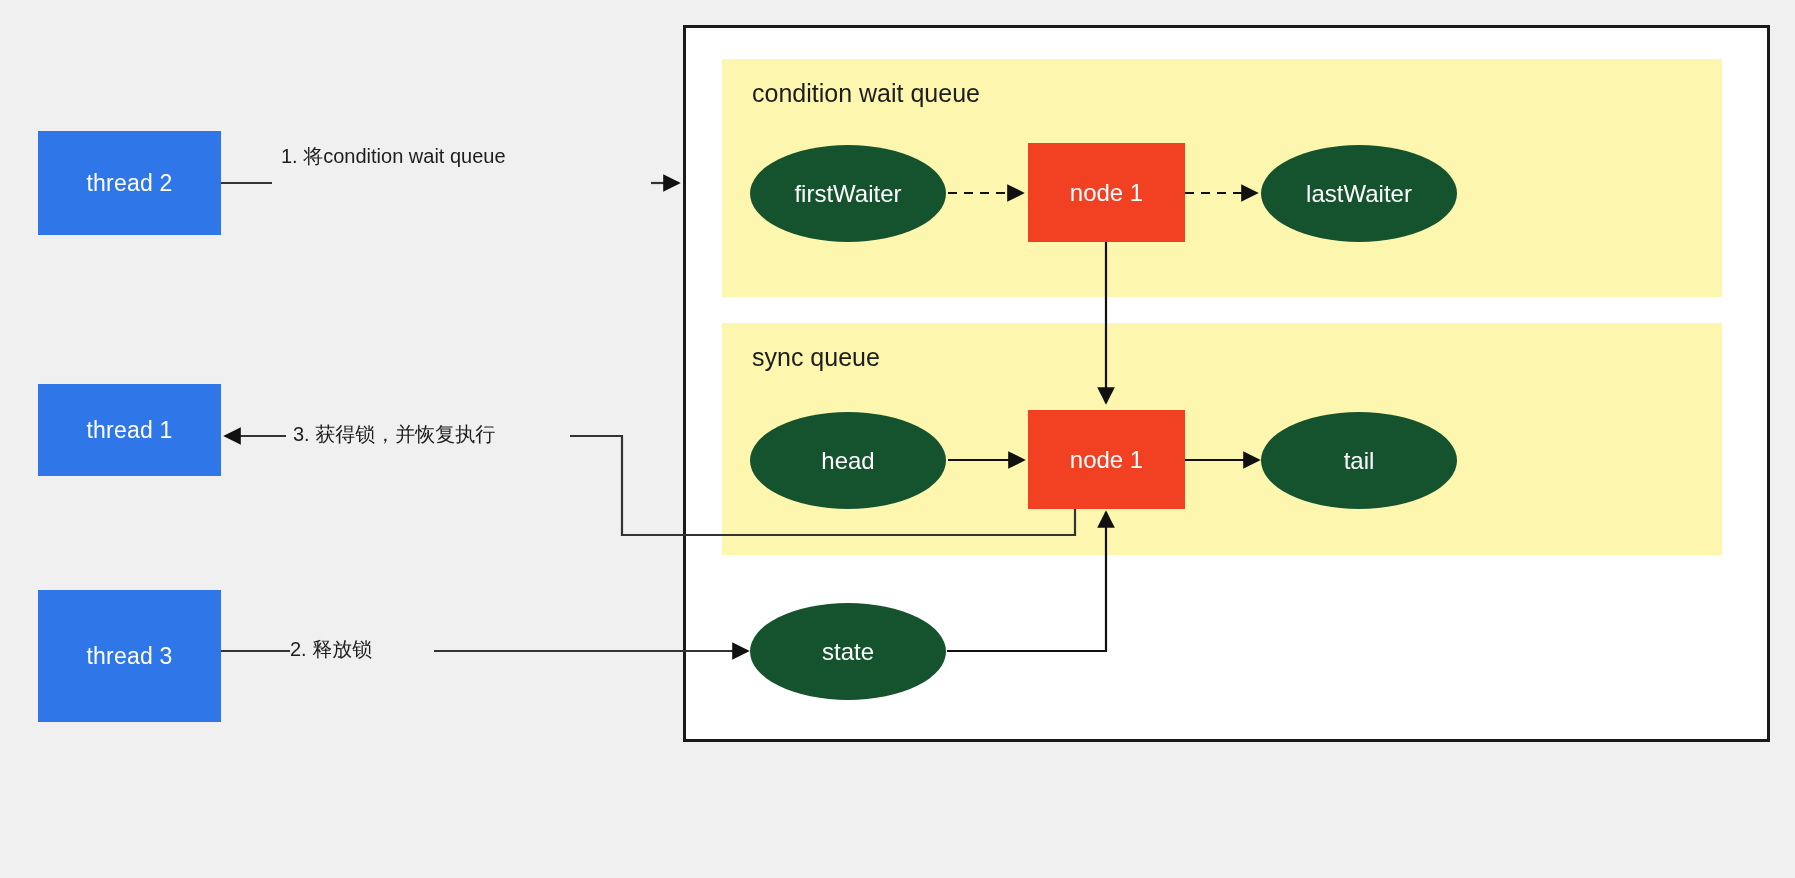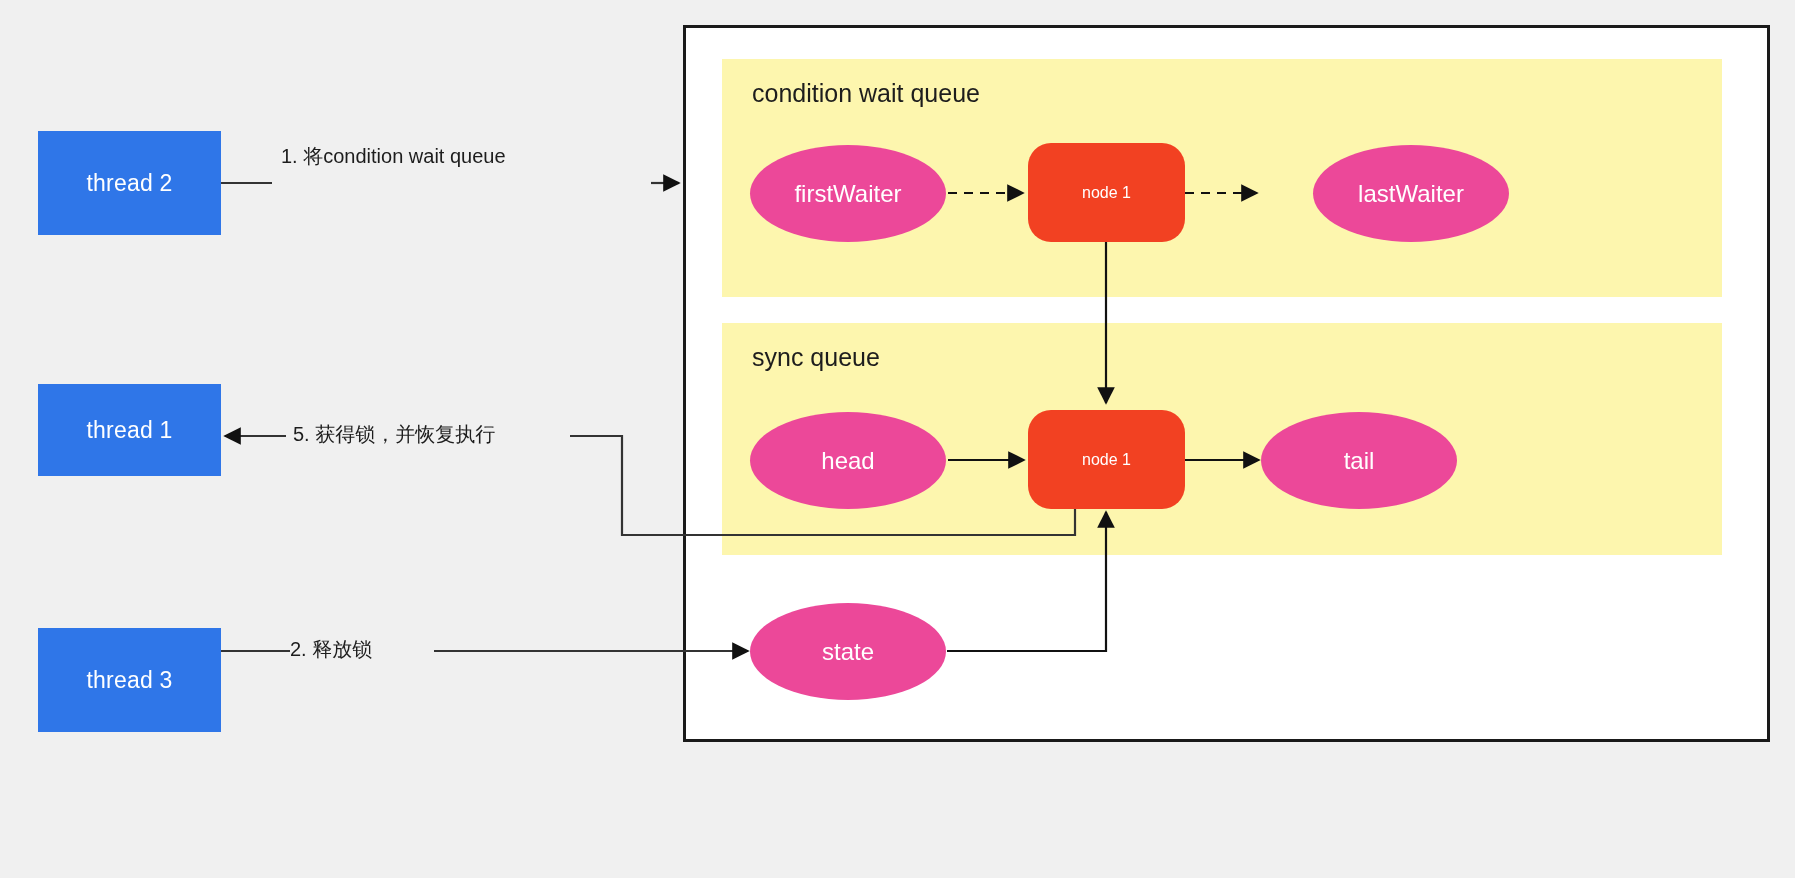--- a/index.html
+++ b/index.html
@@ -58,37 +58,36 @@
     position: absolute;
     left: 30px;
     top: 20px;
     font-size: 25px;
     color: #1d1d1d;
   }
 
   
   .ellipse-node {
     position: absolute;
-    background: #ec4899;
+    background: #14532d;
     border-radius: 50%;
     color: #ffffff;
     display: flex;
     align-items: center;
     justify-content: center;
     font-size: 24px;
   }
   .rect-node {
     position: absolute;
     background: #f24122;
     color: #ffffff;
     display: flex;
     align-items: center;
     justify-content: center;
-    font-size: 16px;
-    border-radius: 23px;
+    font-size: 24px;
   }
 
   
   .edge-label {
     position: absolute;
     font-size: 20px;
     color: #1d1d1d;
     white-space: nowrap;
     line-height: 1.32;
   }
@@ -143,35 +142,35 @@
       <path d="M 434 651 L 748 651" stroke="#333" stroke-width="2.2" fill="none" marker-end="url(#arrow)"></path>
     </g>
 
     <path d="M 947 651 L 1106 651 L 1106 512" stroke="#111" stroke-width="2.2" fill="none" marker-end="url(#arrow)"></path>
   </svg>
 
   <div class="thread-box" style="left:38px; top:131px; width:183px; height:104px;">thread 2</div>
 
   <div class="thread-box" style="left:38px; top:384px; width:183px; height:92px;">thread 1</div>
 
-  <div class="thread-box" style="left:38px; top:628px; width:183px; height:104px;">thread 3</div>
+  <div class="thread-box" style="left:38px; top:590px; width:183px; height:132px;">thread 3</div>
 
   <div class="edge-label two-line" style="left:281px; top:143px;">
     <div>1. 将condition wait queue</div>
   </div>
 
-  <div class="edge-label" style="left:293px; top:421px;">5. 获得锁，并恢复执行</div>
+  <div class="edge-label" style="left:293px; top:421px;">3. 获得锁，并恢复执行</div>
 
   <div class="edge-label" style="left:290px; top:636px;">2. 释放锁</div>
 
   <div class="ellipse-node" style="left:750px; top:145px; width:196px; height:97px;">firstWaiter</div>
 
   <div class="rect-node" style="left:1028px; top:143px; width:157px; height:99px;">node 1</div>
 
-  <div class="ellipse-node" style="left:1313px; top:145px; width:196px; height:97px;">lastWaiter</div>
+  <div class="ellipse-node" style="left:1261px; top:145px; width:196px; height:97px;">lastWaiter</div>
 
   <div class="ellipse-node" style="left:750px; top:412px; width:196px; height:97px;">head</div>
 
   <div class="rect-node" style="left:1028px; top:410px; width:157px; height:99px;">node 1</div>
 
   <div class="ellipse-node" style="left:1261px; top:412px; width:196px; height:97px;">tail</div>
 
   <div class="ellipse-node" style="left:750px; top:603px; width:196px; height:97px;">state</div>
 
 </div>

